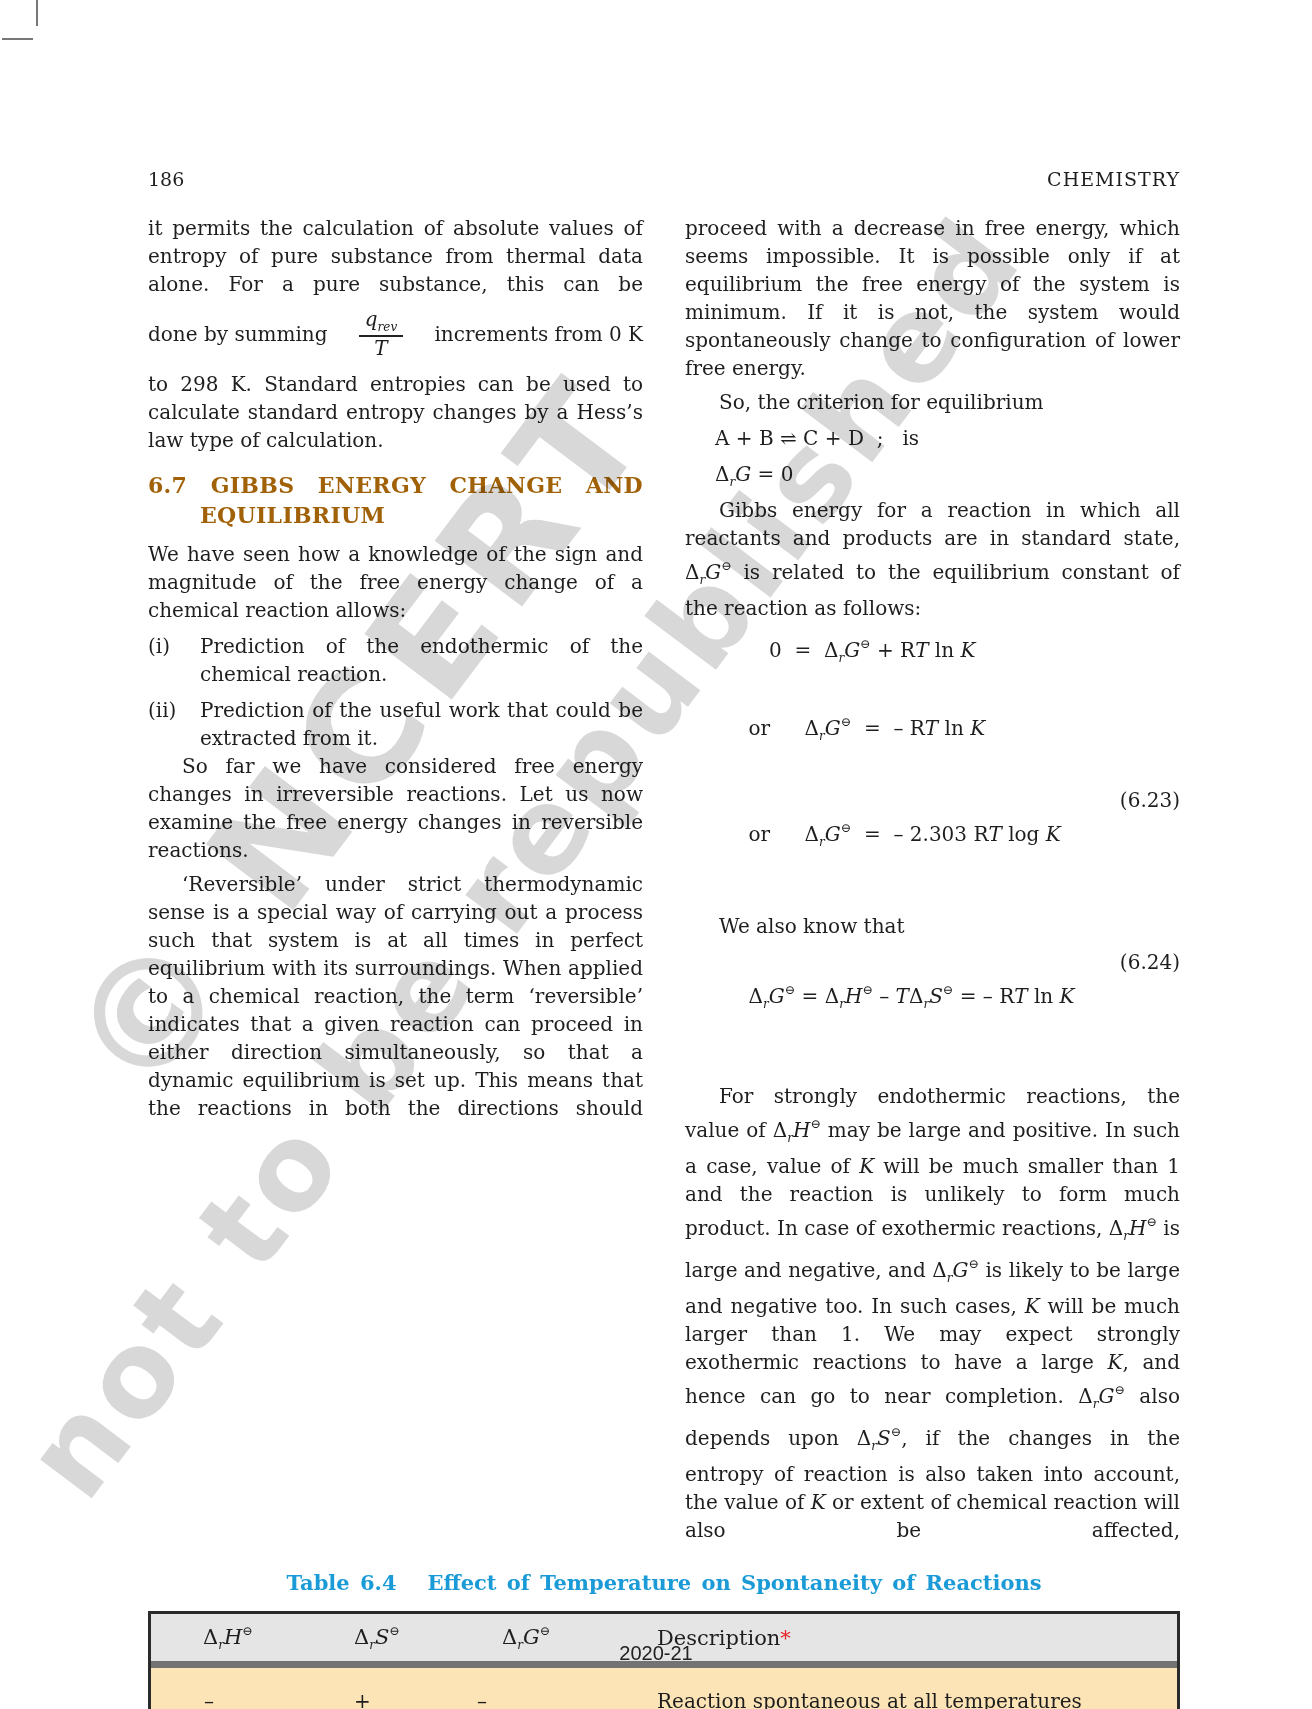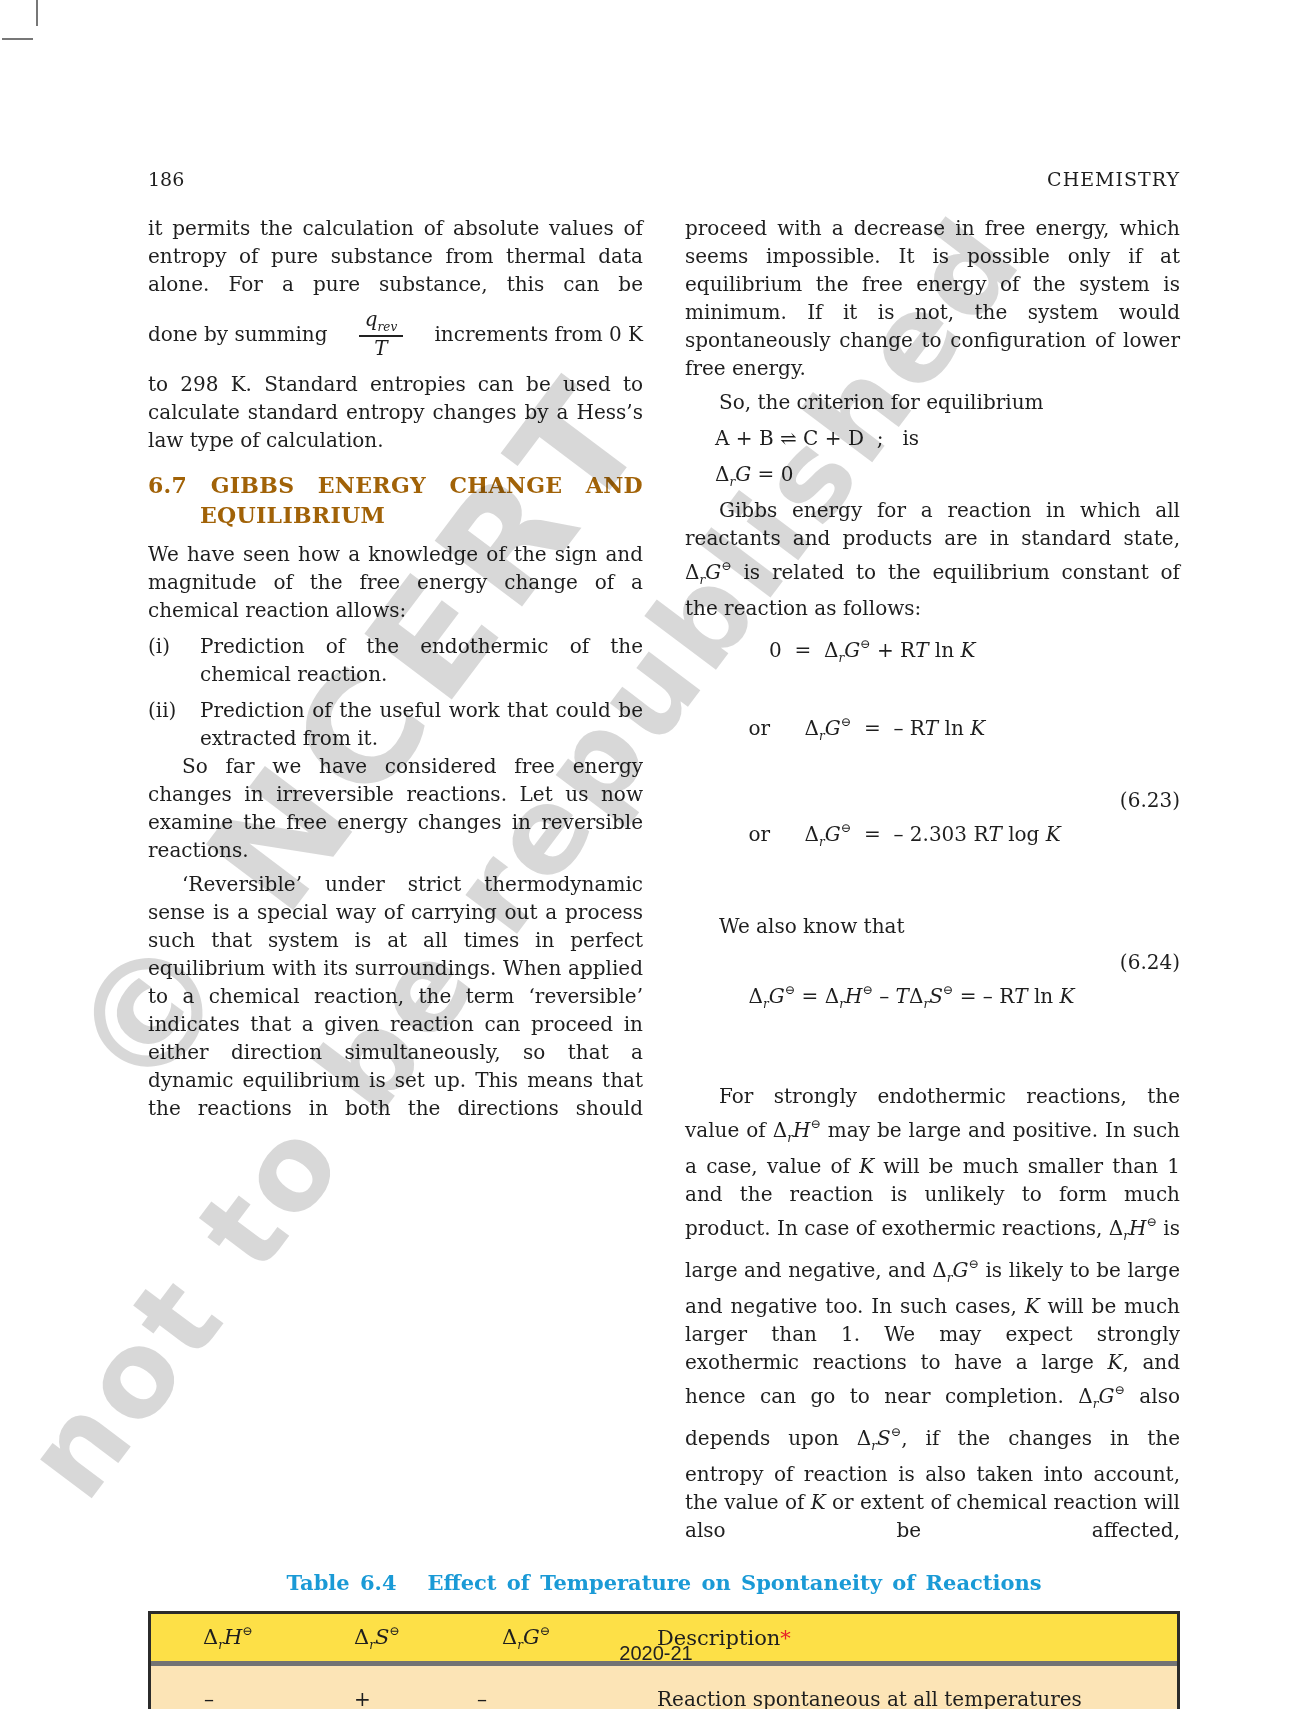--- a/index.html
+++ b/index.html
@@ -52,21 +52,21 @@
   .eq-pre{display:inline-block;width:56px;}
   .tk-subit{font-size:12px;vertical-align:-5px;font-style:italic;}
   .tk-sup{font-size:12.5px;vertical-align:9px;}
   .tk-it{font-style:italic;}
   .tk-red{color:#e62129;}
 
   
   .tablewrap{margin-top:26px;}
   .tabletitle{text-align:center;color:#1a9ad6;font-weight:bold;font-size:21px;white-space:pre-wrap;word-spacing:3px;}
   .dtable{margin-top:16px;border:3px solid #2b2b2b;}
-  .thead{background:#fde047;border-bottom:5px solid #737373;display:flex;align-items:center;height:47px;font-size:21px;}
+  .thead{background:#e5e5e5;border-bottom:7px solid #737373;display:flex;align-items:center;height:47px;font-size:21px;}
   .tbody{background:#fce4b6;padding:14px 0 16px 0;}
   .trow{display:flex;align-items:center;height:38px;font-size:20px;}
   .tc1{flex:0 0 148px;padding-left:53px;box-sizing:border-box;}
   .tc2{flex:0 0 148px;padding-left:55px;box-sizing:border-box;}
   .tc3{flex:0 0 210px;padding-left:30px;box-sizing:border-box;white-space:pre-wrap;}
   .tc4{flex:1;}
   .thead .tc1{padding-left:52px;}
   .thead .tc3{padding-left:55px;}
 
   .pagefoot{position:absolute;left:0;top:1642px;width:100%;text-align:center;

